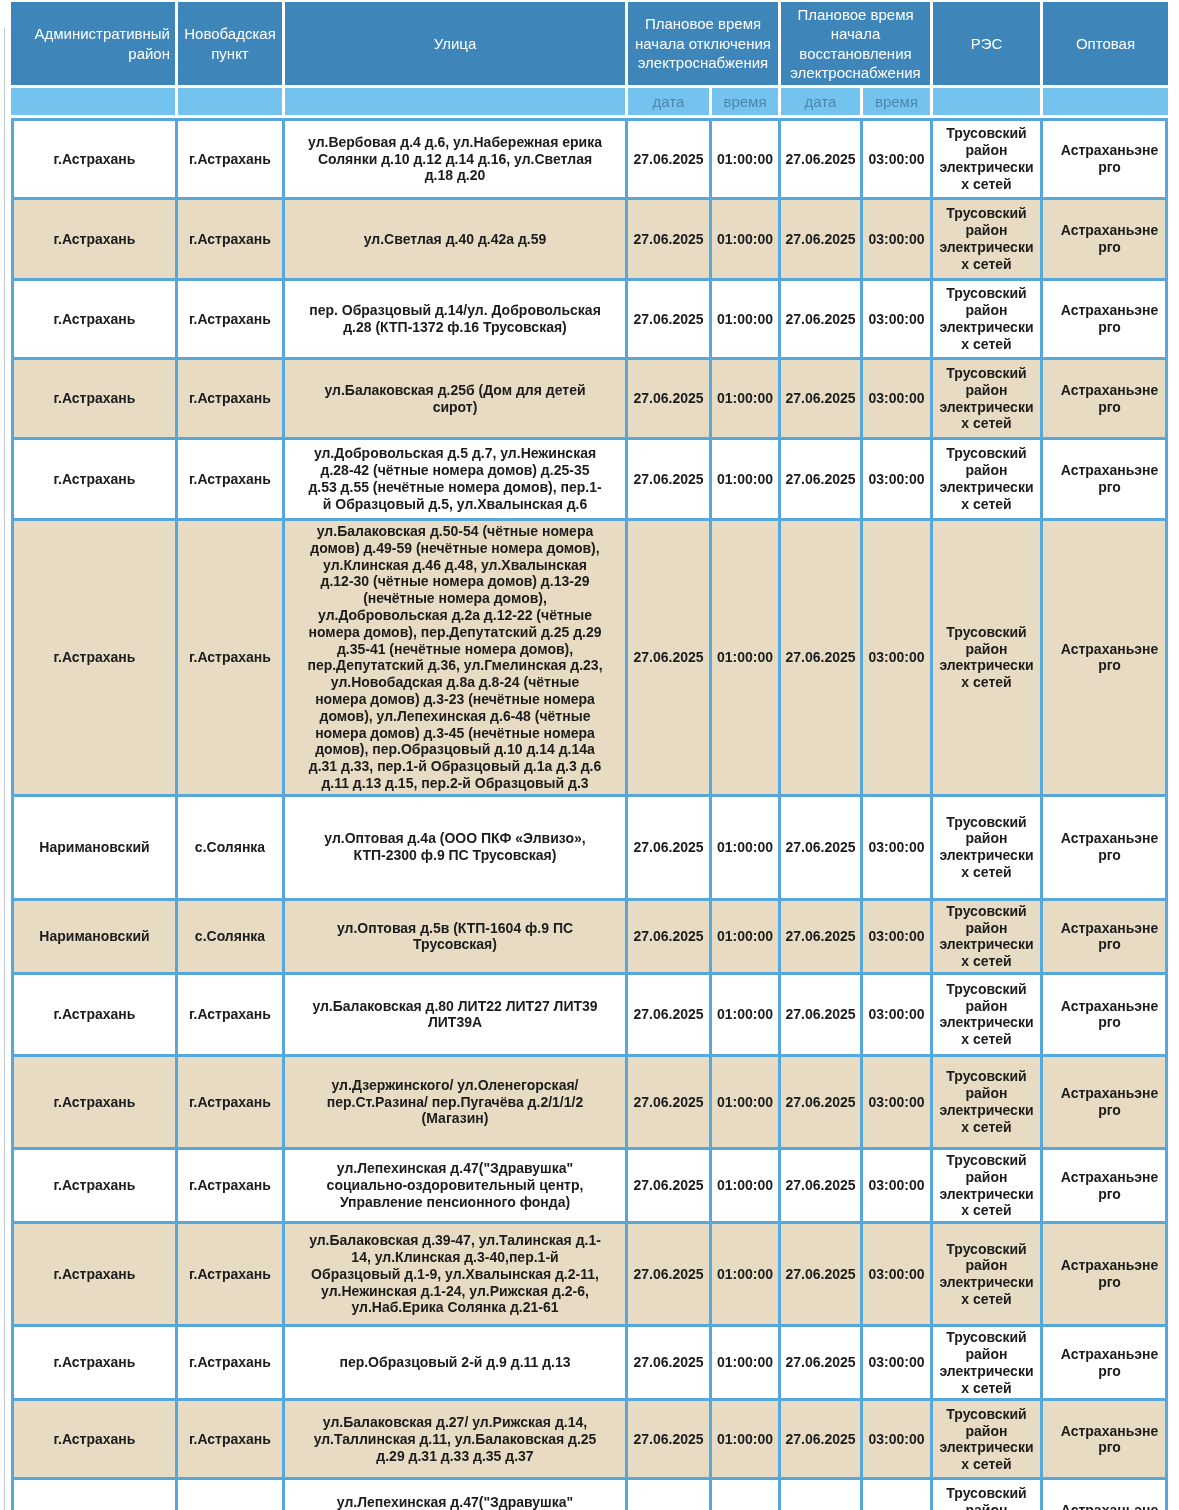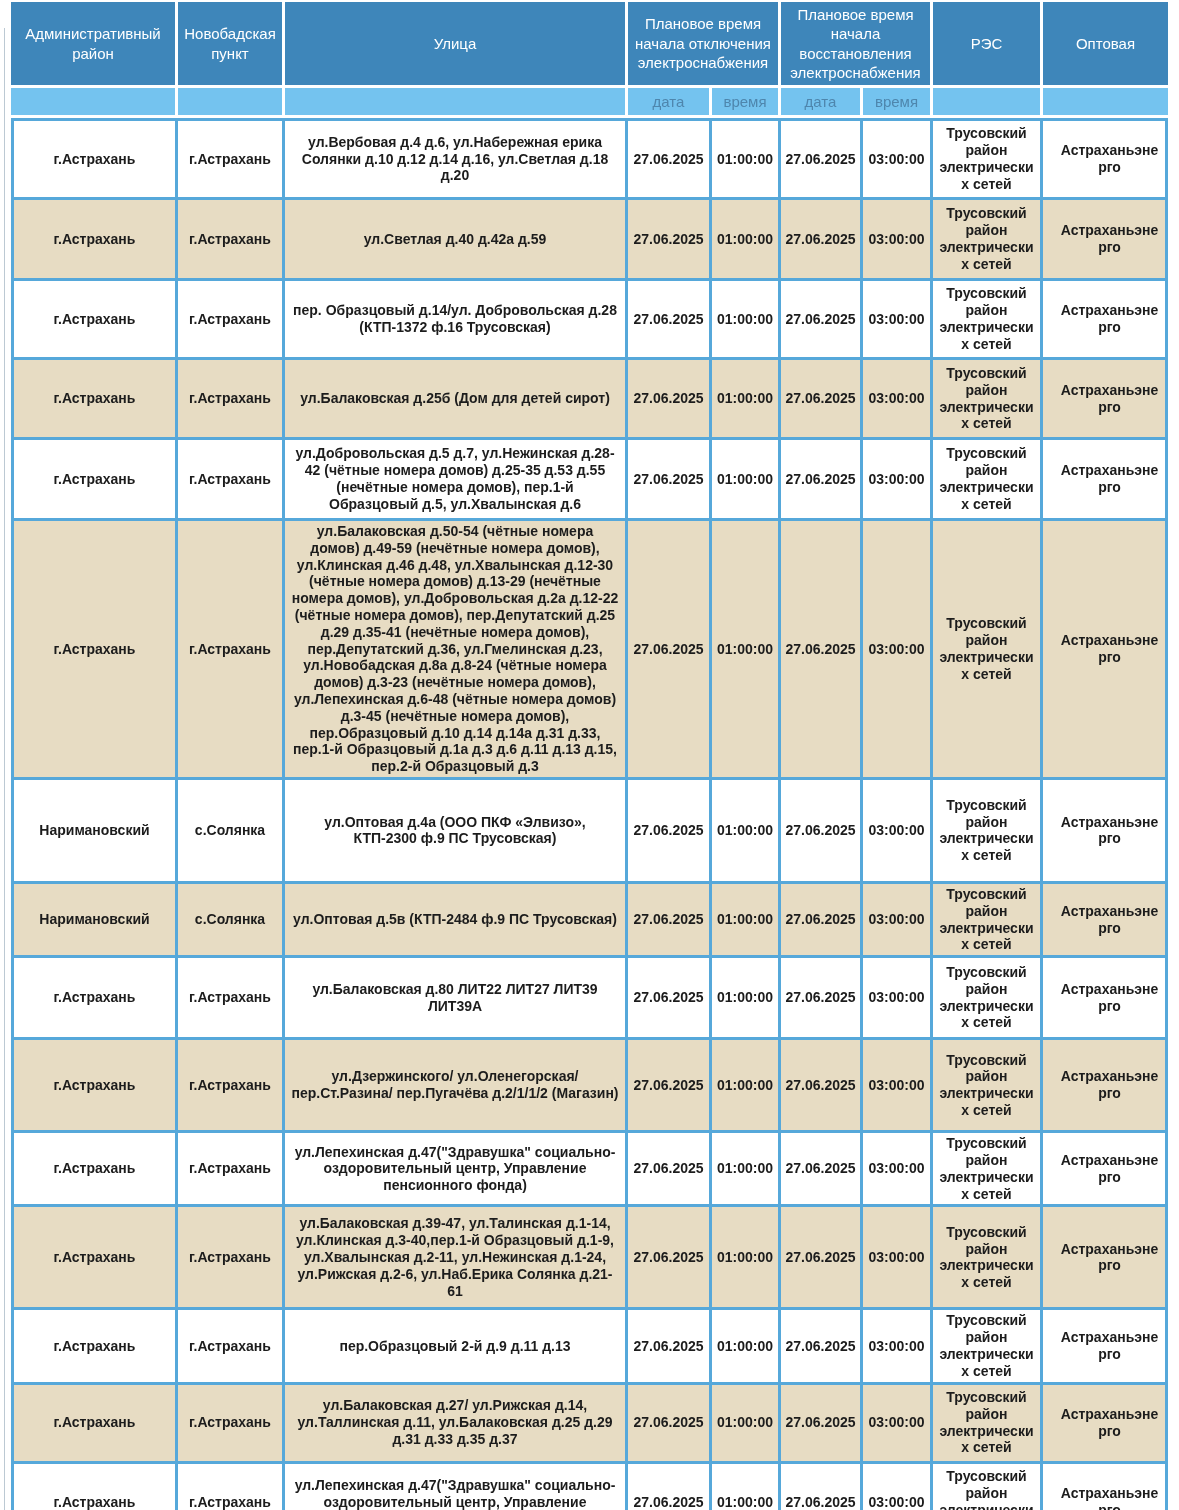--- a/index.html
+++ b/index.html
@@ -18,38 +18,38 @@
   th,td{
     box-sizing:border-box;text-align:center;vertical-align:middle;
     overflow:hidden;word-wrap:break-word;
   }
   thead th{
     background:var(--header-bg,#3e86ba);
     color:#fff;font-weight:400;font-size:15px;line-height:1.3;
     border-left:3px solid #fff;border-bottom:3px solid #fff;
     padding:2px 5px;
   }
-  thead tr th:first-child{border-left:0;}
+  thead tr th:first-child{border-left:0;text-align:right;}
   thead tr.main th{height:86px;}
   thead tr.sub th{
     height:30px;
     background:var(--subheader-bg,#74c3ef);
     color:var(--subheader-text,#4e86ad);
     font-size:15px;
   }
   tbody td{
     font-size:14px;font-weight:700;
     color:var(--text,#1c1c1c);
     line-height:1.2;
     border-left:3px solid var(--border,#56a8da);
     border-top:3px solid var(--border,#56a8da);
     padding:2px 4px;
     background:#fff;
   }
-  tbody td.street{padding:2px 6px;}
+  tbody td.street{padding:2px 22px;}
   tbody td:last-child{border-right:3px solid var(--border,#56a8da);padding-left:15px;}
   tbody tr:last-child td{border-bottom:3px solid var(--border,#56a8da);}
   tbody tr:nth-child(even) td{background:var(--row-alt-bg,#e7dcc3);}
 </style>
 </head>
 <body>
 
 <div class="page">
   <div class="left-rule"></div>
 
@@ -161,21 +161,21 @@
       <td>27.06.2025</td>
       <td>01:00:00</td>
       <td>27.06.2025</td>
       <td>03:00:00</td>
       <td>Трусовский район электрических сетей</td>
       <td>Астраханьэнерго</td>
     </tr>
         <tr style="height: 63px;">
       <td>Наримановский</td>
       <td>с.Солянка</td>
-      <td class="street">ул.Оптовая д.5в (КТП-2484 ф.9 ПС Трусовская)</td>
+      <td class="street">ул.Оптовая д.5в (КТП-1604 ф.9 ПС Трусовская)</td>
       <td>27.06.2025</td>
       <td>01:00:00</td>
       <td>27.06.2025</td>
       <td>03:00:00</td>
       <td>Трусовский район электрических сетей</td>
       <td>Астраханьэнерго</td>
     </tr>
         <tr style="height: 82px;">
       <td>г.Астрахань</td>
       <td>г.Астрахань</td>

